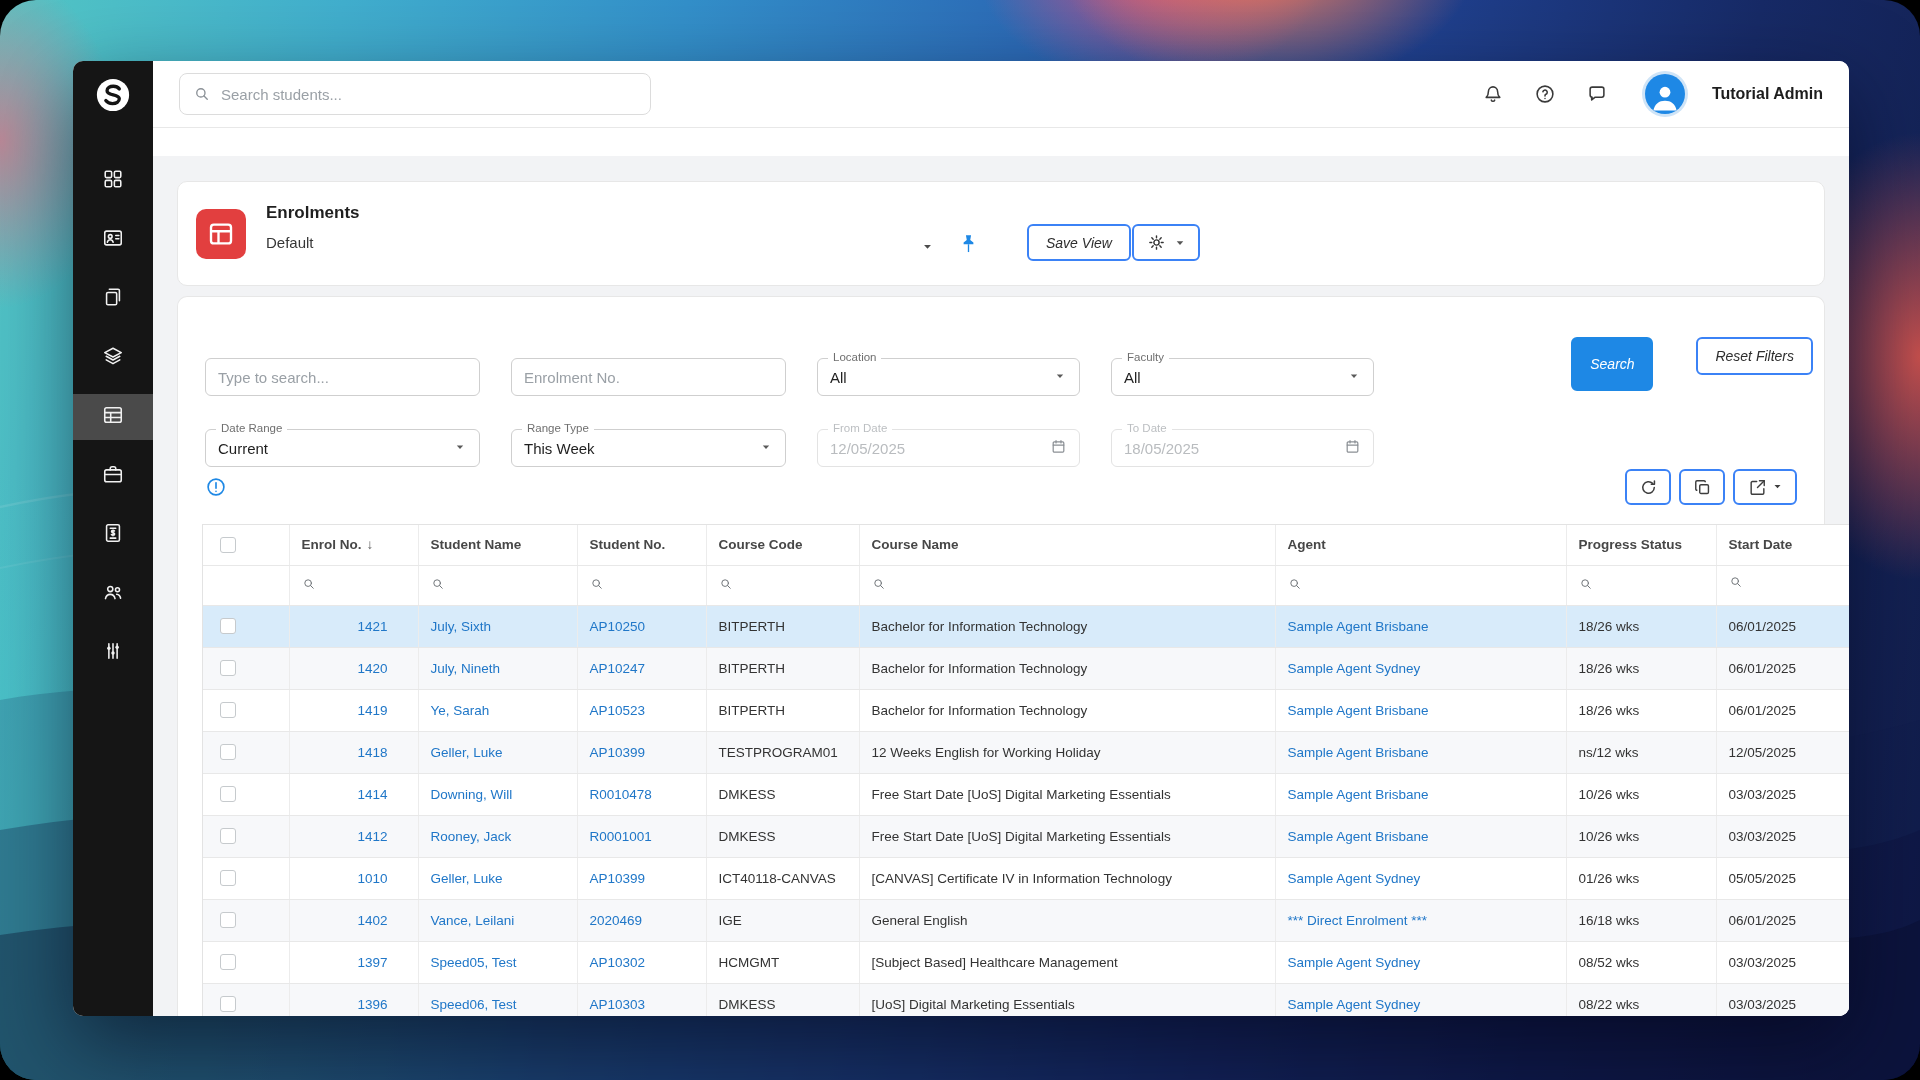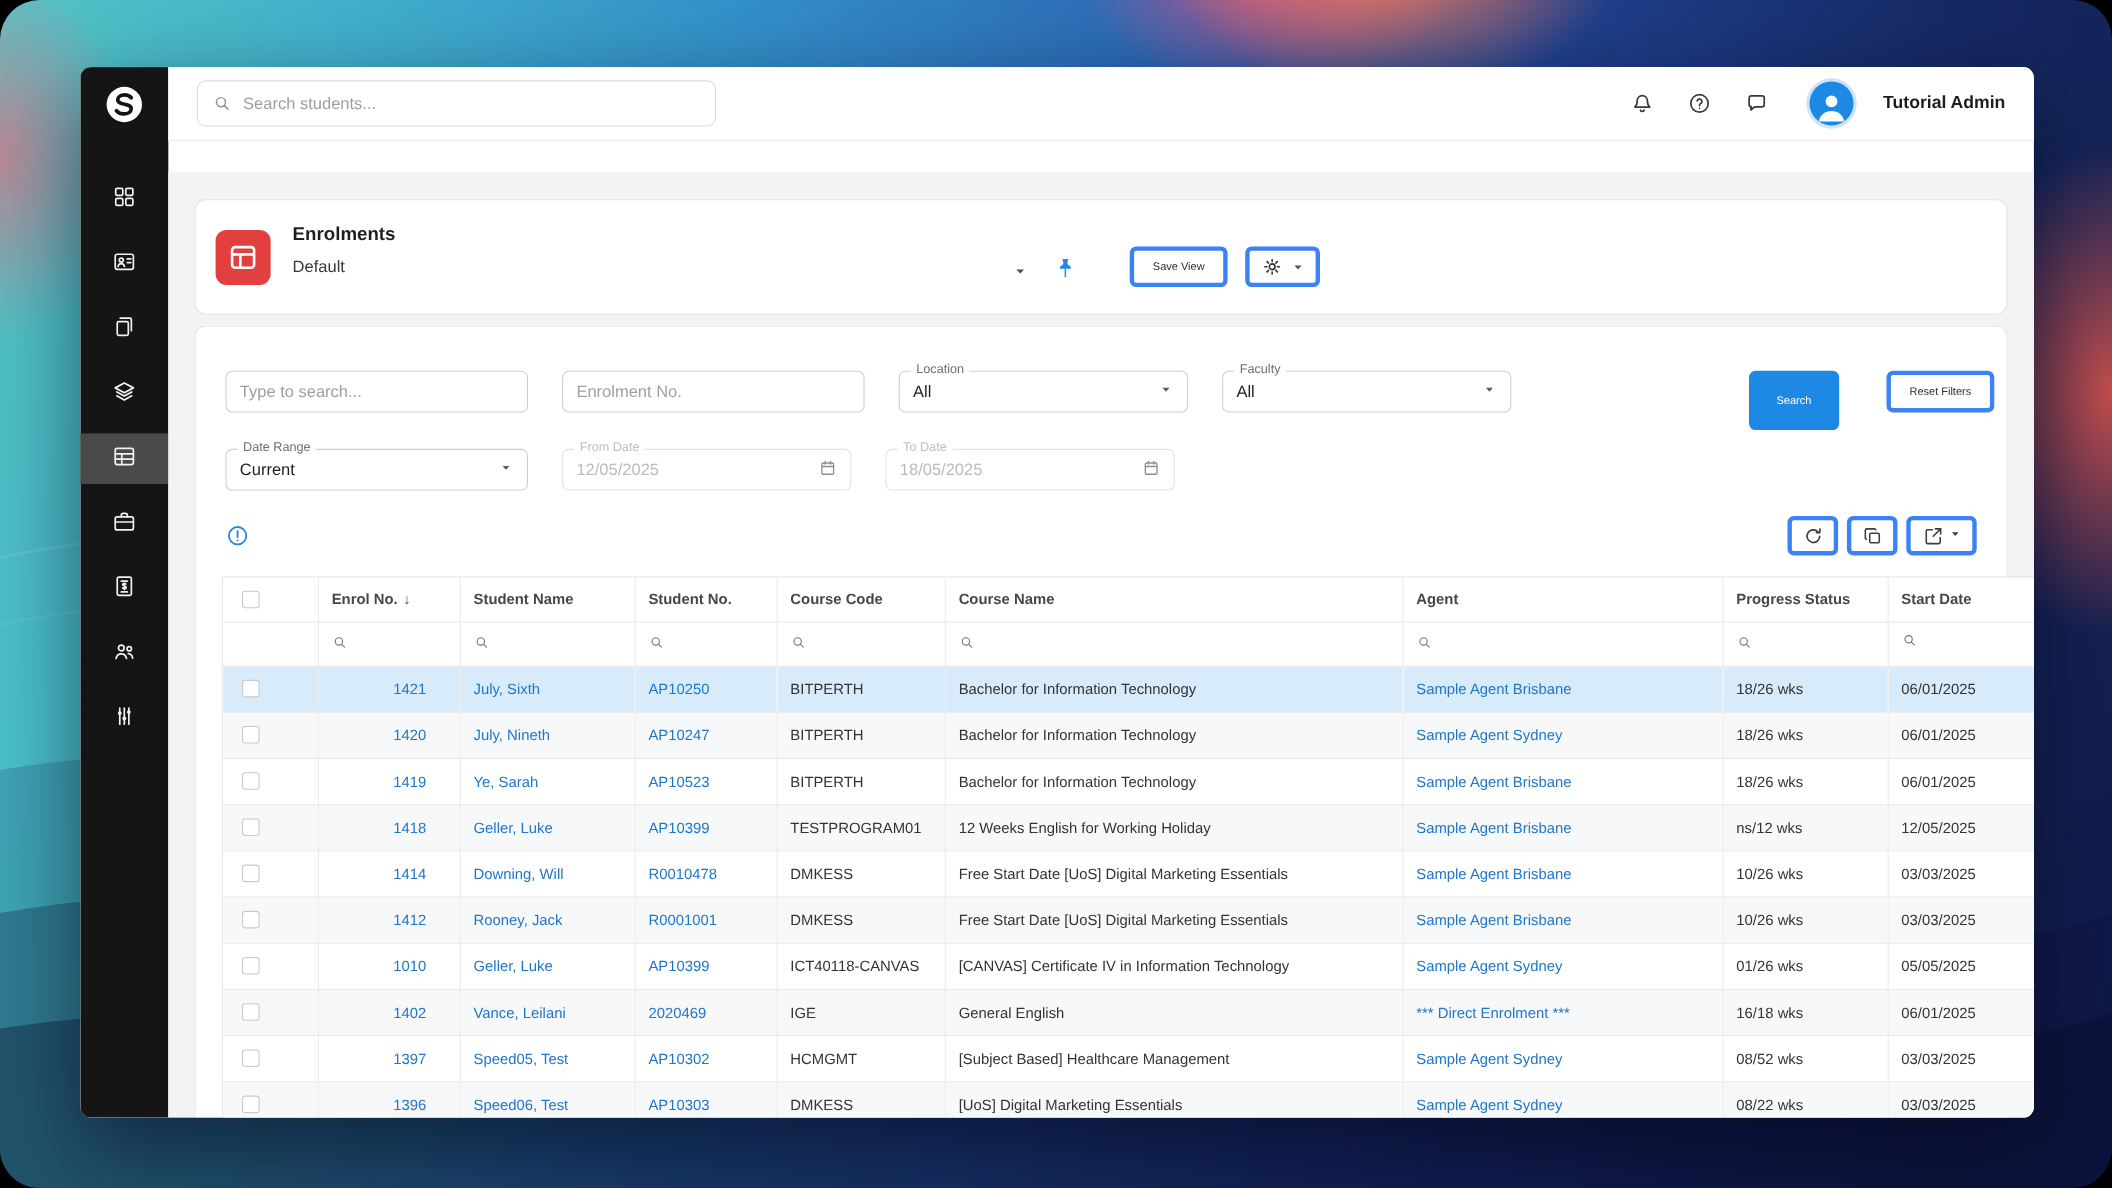--- a/index.html
+++ b/index.html
@@ -54,31 +54,31 @@
   .header-card{height:105px;position:relative;margin-bottom:10px;}
   .module-icon{position:absolute;left:18px;top:27px;width:50px;height:50px;border-radius:10px;background:var(--brand);display:flex;align-items:center;justify-content:center;}
   .module-icon svg{width:30px;height:30px;}
   .header-text{position:absolute;left:88px;top:21px;}
   .page-title{font-size:17px;font-weight:700;color:#1f1f1f;}
   .view-name{font-size:15px;color:#373737;margin-top:11px;cursor:pointer;}
   .view-caret{position:absolute;left:742px;top:57px;color:#4c4c4c;cursor:pointer;}
   .view-caret svg{width:15px;height:15px;}
   .pin-btn{position:absolute;left:779px;top:50px;color:var(--accent);cursor:pointer;}
   .pin-btn svg{width:23px;height:23px;}
-  .btn{display:inline-flex;align-items:center;justify-content:center;border:4px solid #3b82f6;border-radius:6px;background:#fff;color:#2e2e2e;font-size:10px;cursor:pointer;font-family:inherit;gap:8px;}
+  .btn{display:inline-flex;align-items:center;justify-content:center;border:2px solid #3b82f6;border-radius:6px;background:#fff;color:#2e2e2e;font-size:14px;cursor:pointer;font-family:inherit;gap:8px;font-style:italic;}
   .save-view-btn{position:absolute;left:849px;top:42px;height:37px;padding:0 17px;}
   .gear-btn{position:absolute;left:954px;top:42px;height:37px;width:68px;color:#333;}
   .gear-btn svg.g{width:19px;height:19px;}
   .gear-btn svg.c{width:12px;height:12px;color:#555;}
 
   
   .main-card{height:748px;position:relative;overflow:visible;border-bottom:none;border-bottom-left-radius:0;border-bottom-right-radius:0;}
   .frow1{position:absolute;left:27px;top:40px;right:11px;display:flex;gap:31px;align-items:flex-start;}
   .frow2{position:absolute;left:27px;top:111px;display:flex;gap:31px;}
-  .ffield{position:relative;border:1px solid #cfcfcf;border-radius:6px;height:38px;display:flex;align-items:center;padding:0 12px;font-size:15px;color:#1f1f1f;background:#fff;}
+  .ffield{position:relative;border:1px solid #cfcfcf;border-radius:6px;height:38px;display:flex;align-items:center;padding:0 12px;font-size:15px;color:#1f1f1f;background:#fff;margin-top:21px;}
   .ffield .flabel{position:absolute;top:-8px;left:10px;background:#fff;padding:0 5px;font-size:11.5px;color:#6f6f6f;white-space:nowrap;}
   .ffield .caret{margin-left:auto;color:#5a5a5a;}
   .ffield .caret svg{width:14px;height:14px;}
   .ffield .cal{margin-left:auto;color:#8a8f94;}
   .ffield .cal svg{width:17px;height:17px;}
   .ffield input{border:0;outline:0;width:100%;font-size:15px;color:#333;font-family:inherit;background:transparent;}
   .ffield input::placeholder{color:#9aa0a6;}
   .ffield.disabled{border-color:#e3e3e3;color:#b9bcbf;}
   .ffield.disabled .flabel{color:#bcbfc2;}
   .w275{width:275px;} .w263{width:263px;}
@@ -308,20 +308,27 @@
                   </svg></span>
             </div>
             <button class="btn btn-primary search-btn">Search</button>
             <button class="btn reset-btn">Reset Filters</button>
           </div>
 
           <div class="frow2">
             <div class="ffield w275">
               <span class="flabel">Date Range</span>
               <span>Current</span>
+              <span class="caret"><svg viewBox="0 0 24 24" fill="currentColor">
+                    <path d="M6.5 9.5h11L12 15.5z"></path>
+                  </svg></span>
+            </div>
+            <div class="ffield w275">
+              <span class="flabel">Range Type</span>
+              <span>This Week</span>
               <span class="caret"><svg viewBox="0 0 24 24" fill="currentColor">
                     <path d="M6.5 9.5h11L12 15.5z"></path>
                   </svg></span>
             </div>
             <div class="ffield w263 disabled">
               <span class="flabel">From Date</span>
               <span>12/05/2025</span>
               <span class="cal"><svg viewBox="0 0 24 24" stroke="currentColor" fill="none" stroke-width="1.7" stroke-linecap="round">
                     <rect x="4.5" y="5.5" width="15" height="14.5" rx="1.6"></rect>
                     <path d="M4.5 10h15M8.5 3.5v3.5M15.5 3.5v3.5"></path>

